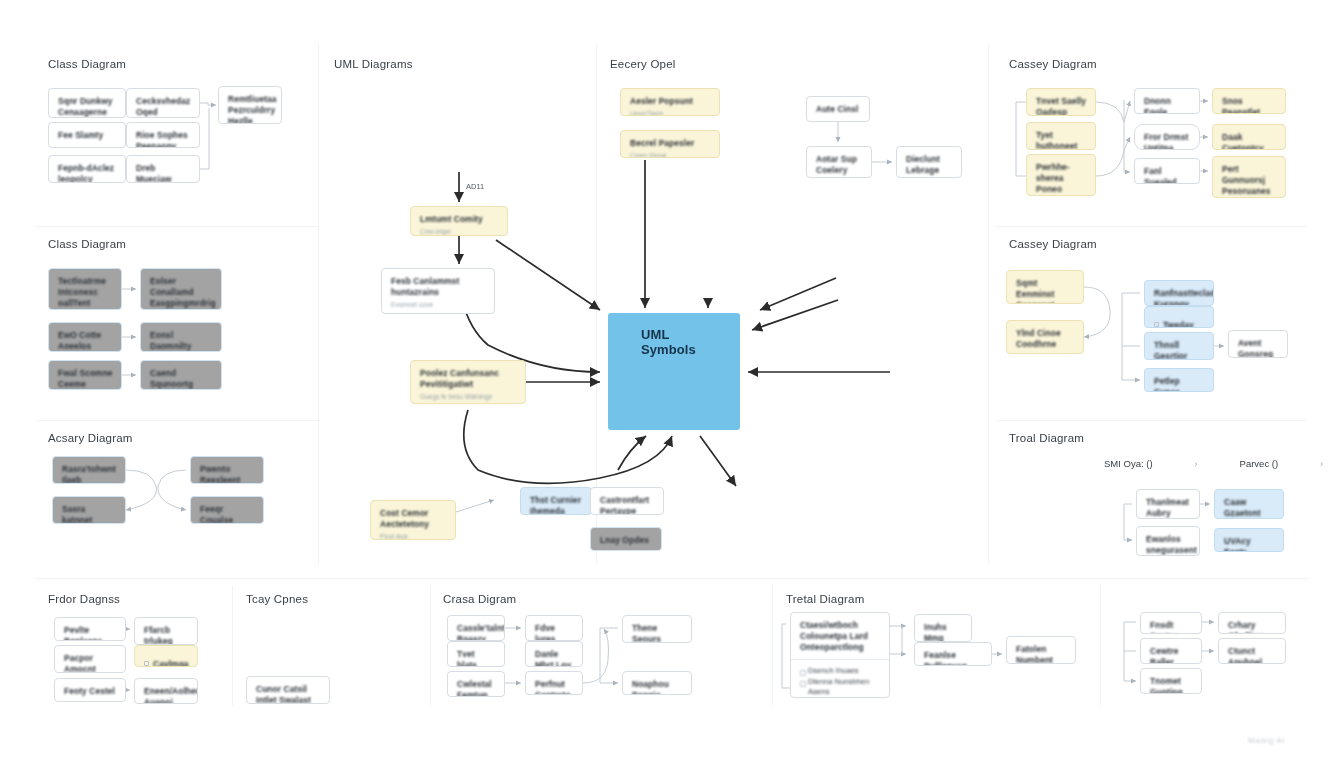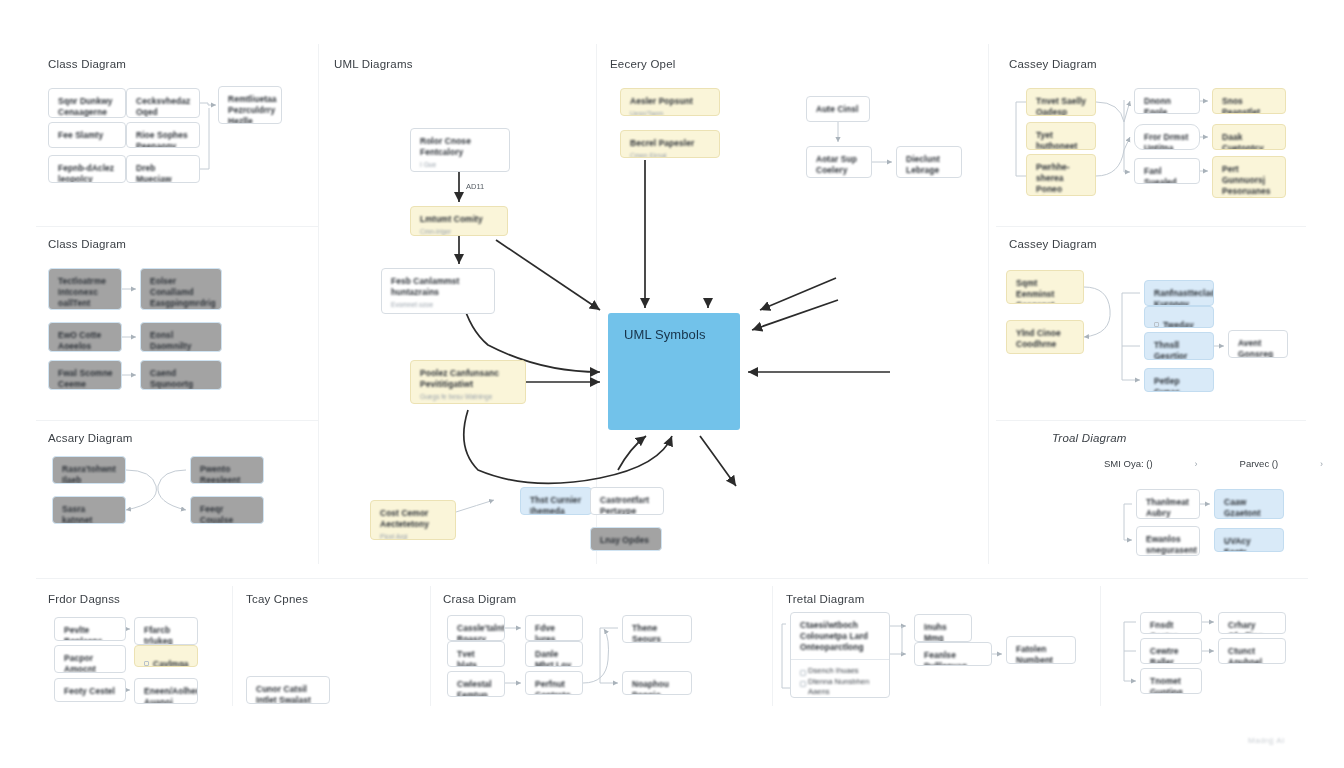--- a/index.html
+++ b/index.html
@@ -59,21 +59,21 @@
   .bullet { display: inline-block; width: 5px; height: 5px;
     border: 1px solid #b9c2ca; border-radius: 1px; margin-right: 4px;
     vertical-align: 1px; }
   .hub {
     position: absolute;
     background: #72c2ea;
     border-radius: 3px;
     padding: 14px 16px;
   }
   .hub .hub-label {
-    font-size: 13px; color: #17334a; font-weight: 400; letter-spacing: .1px;
+    font-size: 13px; color: #17334a; font-weight: 700; letter-spacing: .1px; margin-left: 17px;
   }
   .edge-label {
     position: absolute; font-size: 7.5px; color: #555c63;
     filter: blur(.7px);
   }
   .navrow { position: absolute; display: flex; align-items: center; gap: 42px; }
   .navrow .nav-item { font-size: 9.5px; color: #3b4046; filter: blur(.7px); white-space: nowrap; }
   .navrow .chev { font-size: 9px; color: #9aa3ac; }
   .watermark {
     position: absolute; font-size: 8px; color: #c9ced3;
@@ -169,21 +169,21 @@
 
   <div class="watermark" style="left:1248px; top:736px;">Madnjj AI</div>
 
   <div class="sec-title" style="left: 48px; top: 58px;">Class Diagram</div>
     <div class="sec-title" style="left: 334px; top: 58px;">UML Diagrams</div>
     <div class="sec-title" style="left: 610px; top: 58px;">Eecery Opel</div>
     <div class="sec-title" style="left: 1009px; top: 58px;">Cassey Diagram</div>
     <div class="sec-title" style="left: 48px; top: 238px;">Class Diagram</div>
     <div class="sec-title" style="left: 1009px; top: 238px;">Cassey Diagram</div>
     <div class="sec-title" style="left: 48px; top: 432px;">Acsary Diagram</div>
-    <div class="sec-title" style="left: 1052px; top: 432px; font-style: italic;">Troal Diagram</div>
+    <div class="sec-title" style="left: 1009px; top: 432px;">Troal Diagram</div>
     <div class="sec-title" style="left: 48px; top: 593px;">Frdor Dagnss</div>
     <div class="sec-title" style="left: 246px; top: 593px;">Tcay Cpnes</div>
     <div class="sec-title" style="left: 443px; top: 593px;">Crasa Digram</div>
     <div class="sec-title" style="left: 786px; top: 593px;">Tretal Diagram</div>
     <div class="edge-label" style="left: 466px; top: 182px;">AD11</div>
     <div class="node plain" style="left: 48px; top: 88px; width: 78px; height: 30px;">
       <div class="ttl">Sqnr Dunkwy
 Cenaagerne</div>
     </div>
     <div class="node plain" style="left: 126px; top: 88px; width: 74px; height: 30px;">
@@ -203,25 +203,20 @@
 Peenaony</div>
     </div>
     <div class="node plain" style="left: 48px; top: 155px; width: 78px; height: 28px;">
       <div class="ttl">Fepnb-dAclez
 leopolcy</div>
     </div>
     <div class="node plain" style="left: 126px; top: 155px; width: 74px; height: 28px;">
       <div class="ttl">Dreb Mueciaw
 Geoktisz</div>
     </div>
-    <div class="node plain" style="left: 410px; top: 128px; width: 100px; height: 44px;">
-      <div class="ttl">Rolor Cnose
-Fentcalory</div>
-      <div class="sub">I Gue</div>
-    </div>
     <div class="node yellow" style="left: 410px; top: 206px; width: 98px; height: 30px;">
       <div class="ttl">Lmtumt Comity</div>
       <div class="sub">Cmn-Iriger</div>
     </div>
     <div class="node yellow" style="left: 410px; top: 360px; width: 116px; height: 44px;">
       <div class="ttl">Poolez Canfunsanc
 Pevititigatiwt</div>
       <div class="sub">Guegs fe besu Watninge</div>
     </div>
     <div class="node plain" style="left: 381px; top: 268px; width: 114px; height: 46px;">

